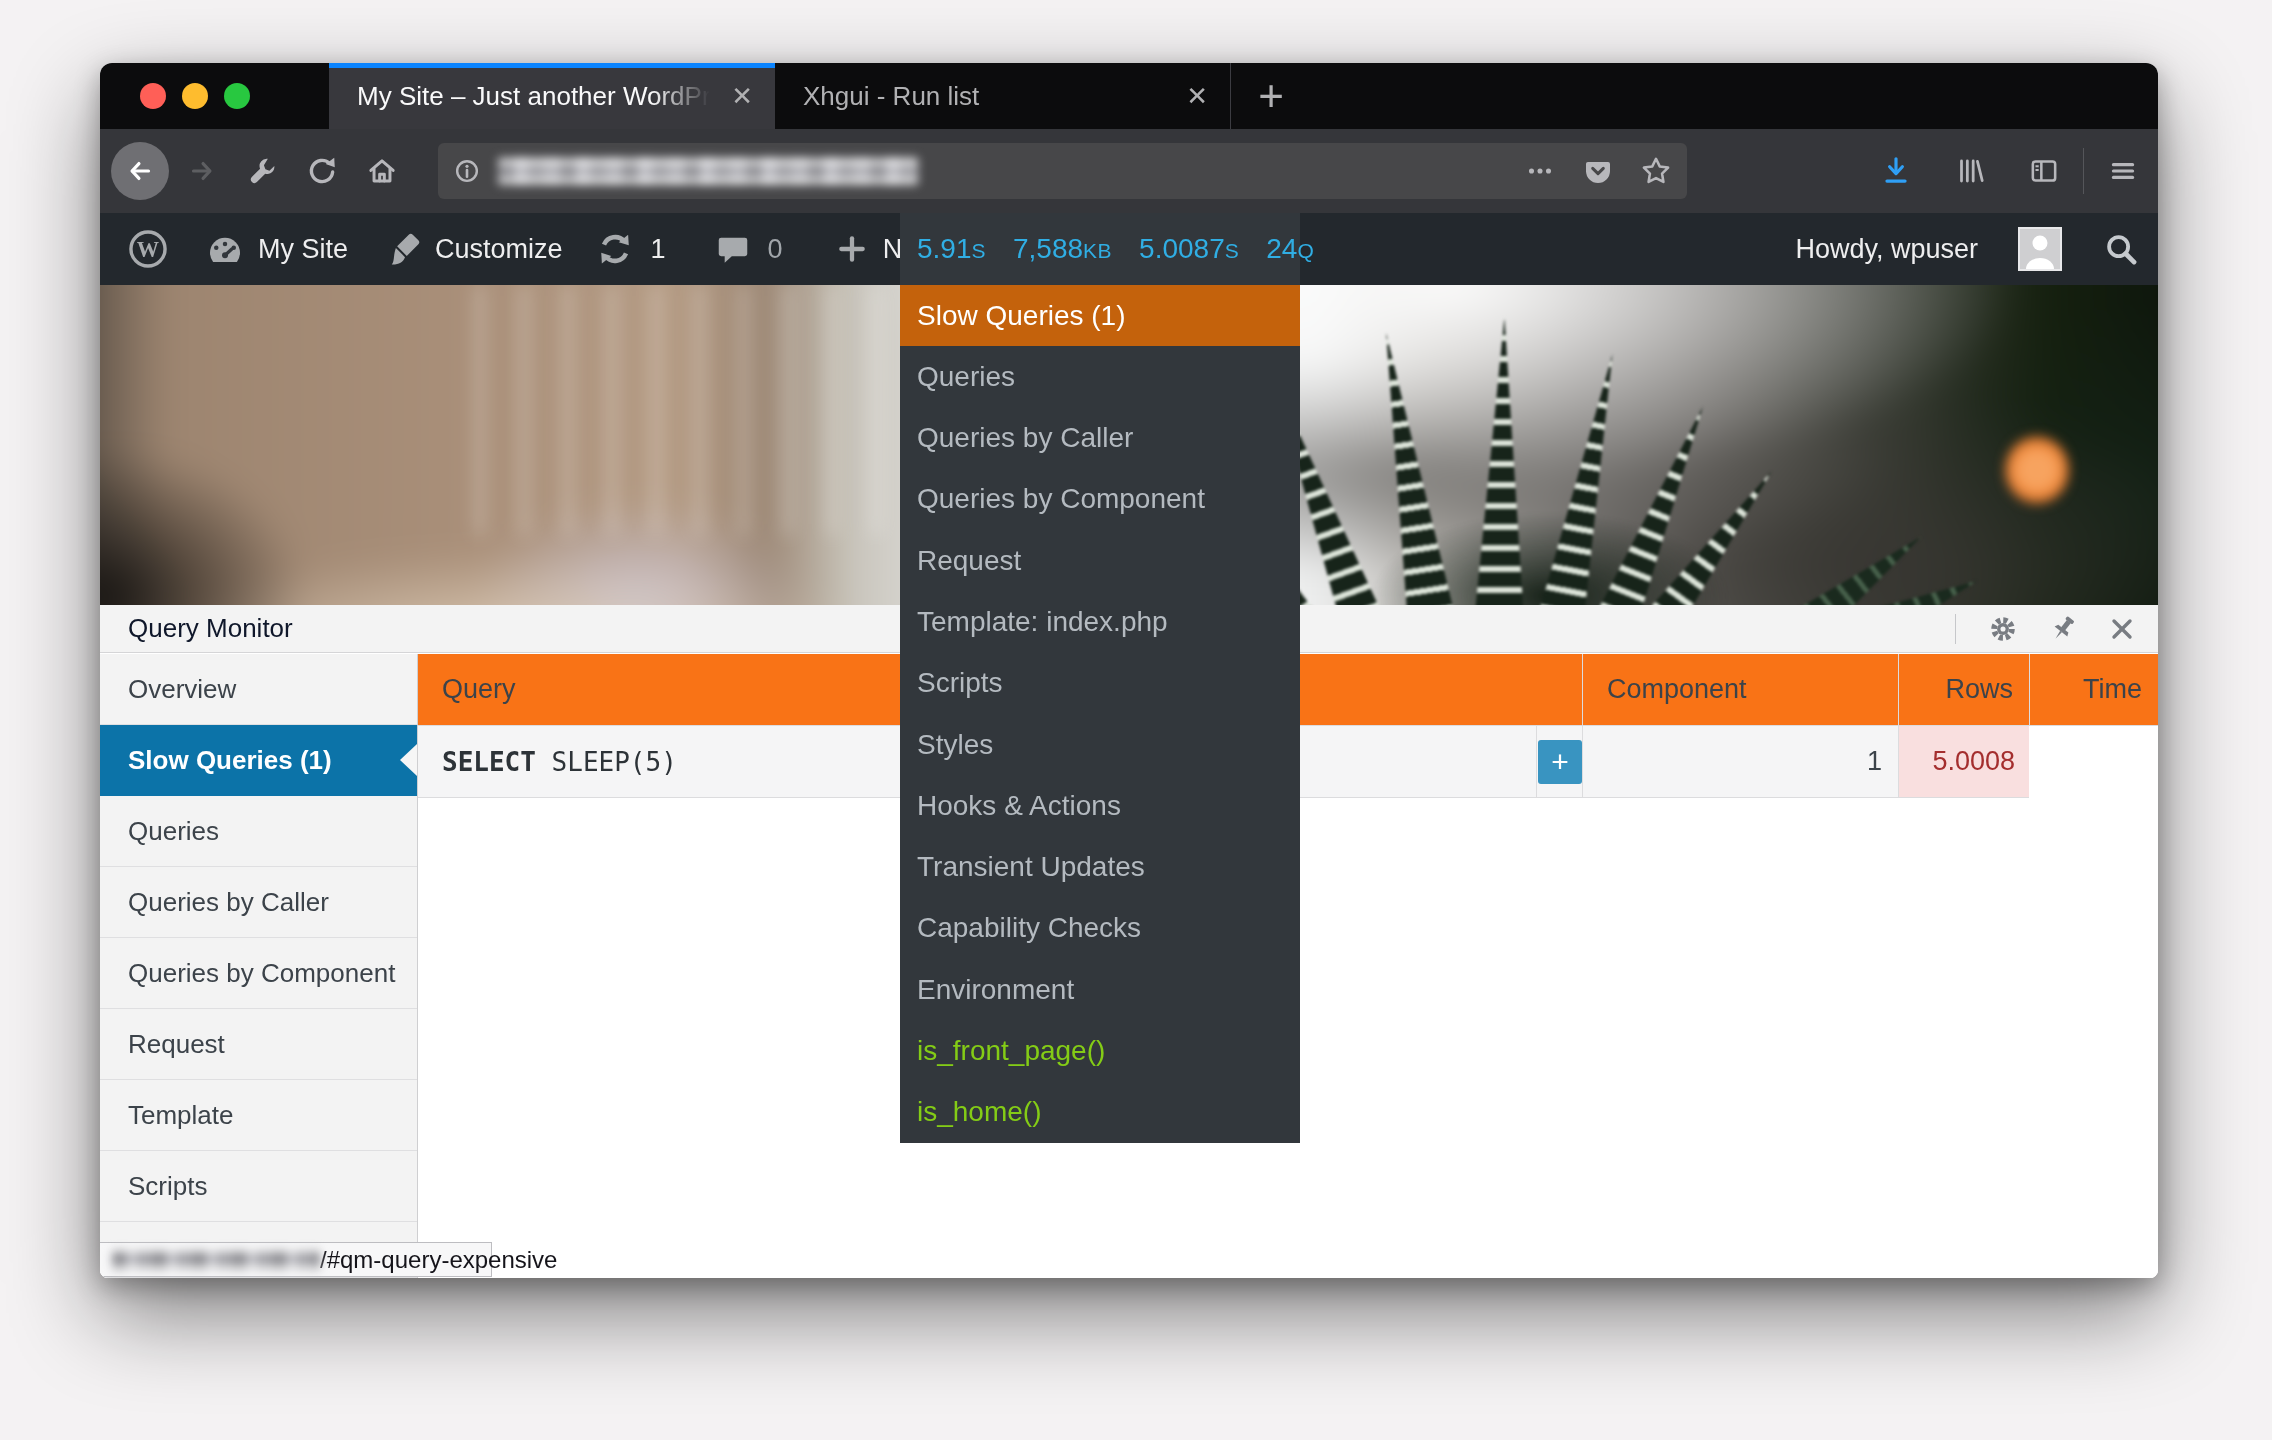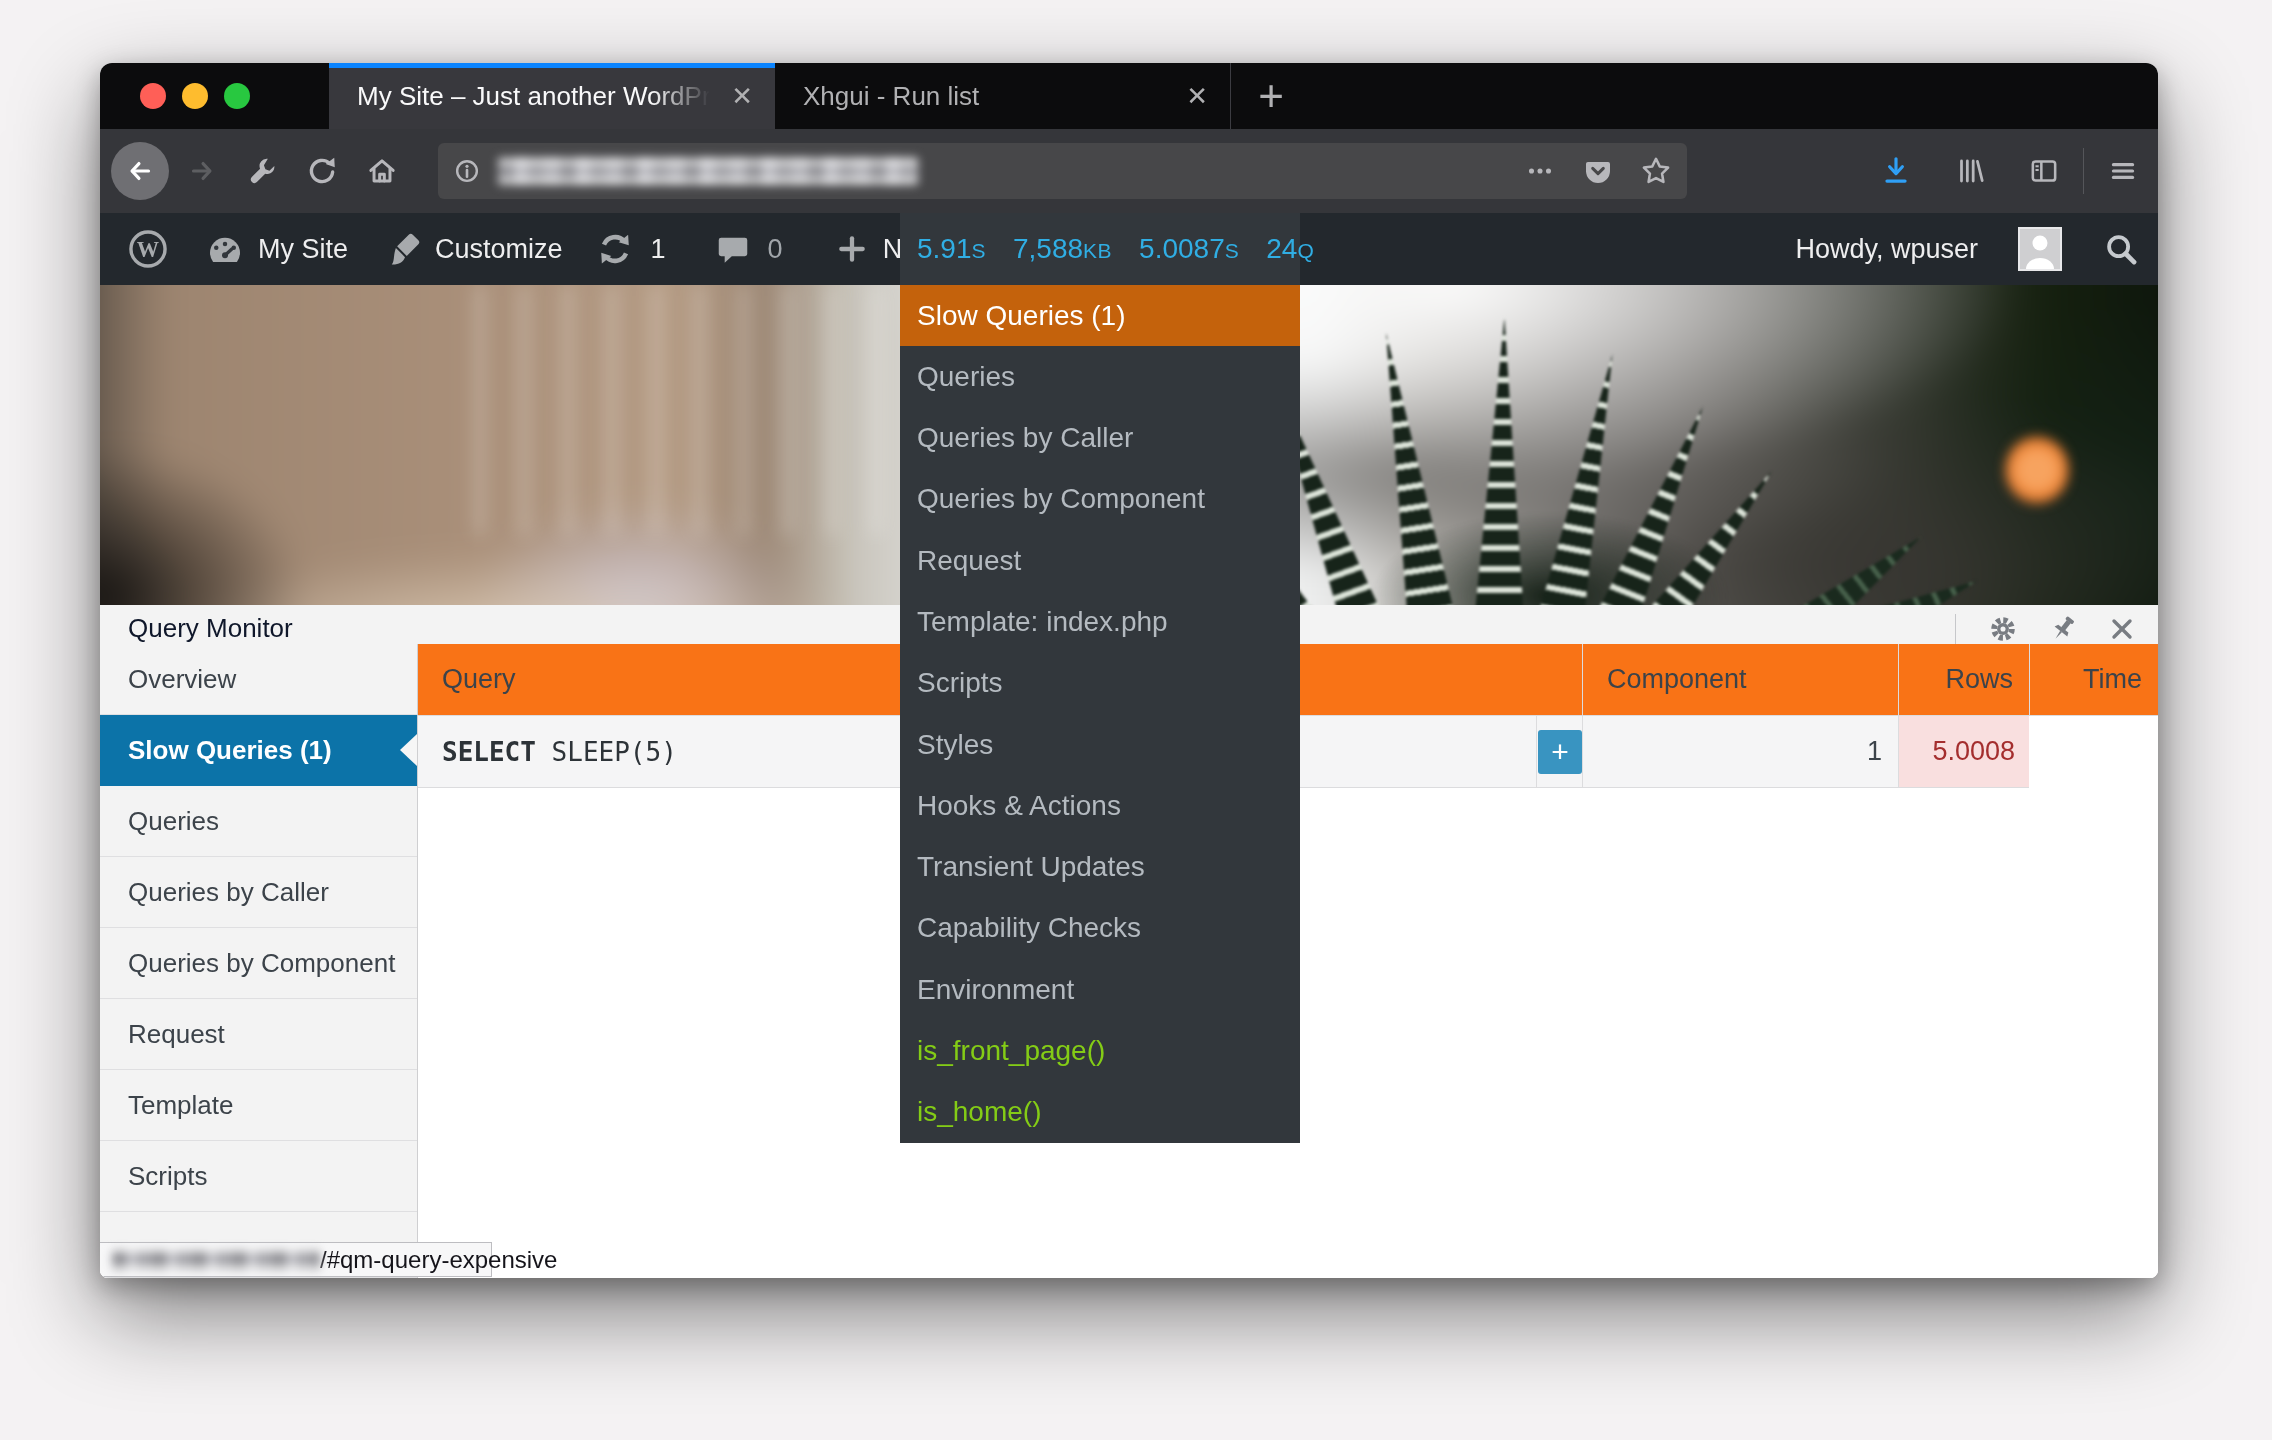--- a/index.html
+++ b/index.html
@@ -81,21 +81,21 @@
   .qm-dd-item.active { background:#c4620c; color:#fff; }
   .qm-dd-item.fn { color:#84cc16; }
 
   
   .qm-panel { position:absolute; left:0; top:542px; width:100%; height:673px; background:#fff; font-size:27px; color:#3c434a; }
   .qm-titlebar { position:absolute; left:0; top:0; width:100%; height:48px; background:#f3f3f3; border-bottom:1px solid #d5d5d7;
     display:flex; align-items:center; padding:0 20px 0 28px; }
   .qm-title { font-size:26px; color:#0f172a; }
   .qm-tools { margin-left:auto; display:flex; align-items:center; gap:26px; }
   .qm-toolsep { width:1px; height:30px; background:#c6c7ca; margin-right:4px; }
-  .qm-body { position:absolute; left:0; top:39px; bottom:0; width:100%; display:flex; }
+  .qm-body { position:absolute; left:0; top:49px; bottom:0; width:100%; display:flex; }
   .qm-sidebar { width:318px; flex:none; background:#f3f3f3; border-right:1px solid #cfcfd1; display:flex; flex-direction:column; overflow:hidden; }
   .qm-tab { height:71px; flex:none; display:flex; align-items:center; padding-left:28px; border-bottom:1px solid #dfdfe1; font-size:26px; color:#3c434a; position:relative; }
   .qm-tab.active { background:#0c73a8; color:#fff; font-weight:bold; border-bottom-color:#0c73a8; }
   .qm-tab.active::after { content:""; position:absolute; right:-1px; top:50%; margin-top:-17px;
     border-right:18px solid #f6f6f6; border-top:17px solid transparent; border-bottom:17px solid transparent; }
   .qm-filler { flex:1; }
   .qm-main { flex:1; background:#fff; }
   .qm-grid { display:grid; grid-template-columns:1118px 46px 316px 131px 1fr; }
   .qm-hrow .cell { height:72px; border-bottom:1px solid #dcdcde; display:flex; align-items:center; background:#f97316; }
   .qm-drow .cell { height:72px; border-bottom:1px solid #dcdcde; display:flex; align-items:center; background:#f5f5f6; }

